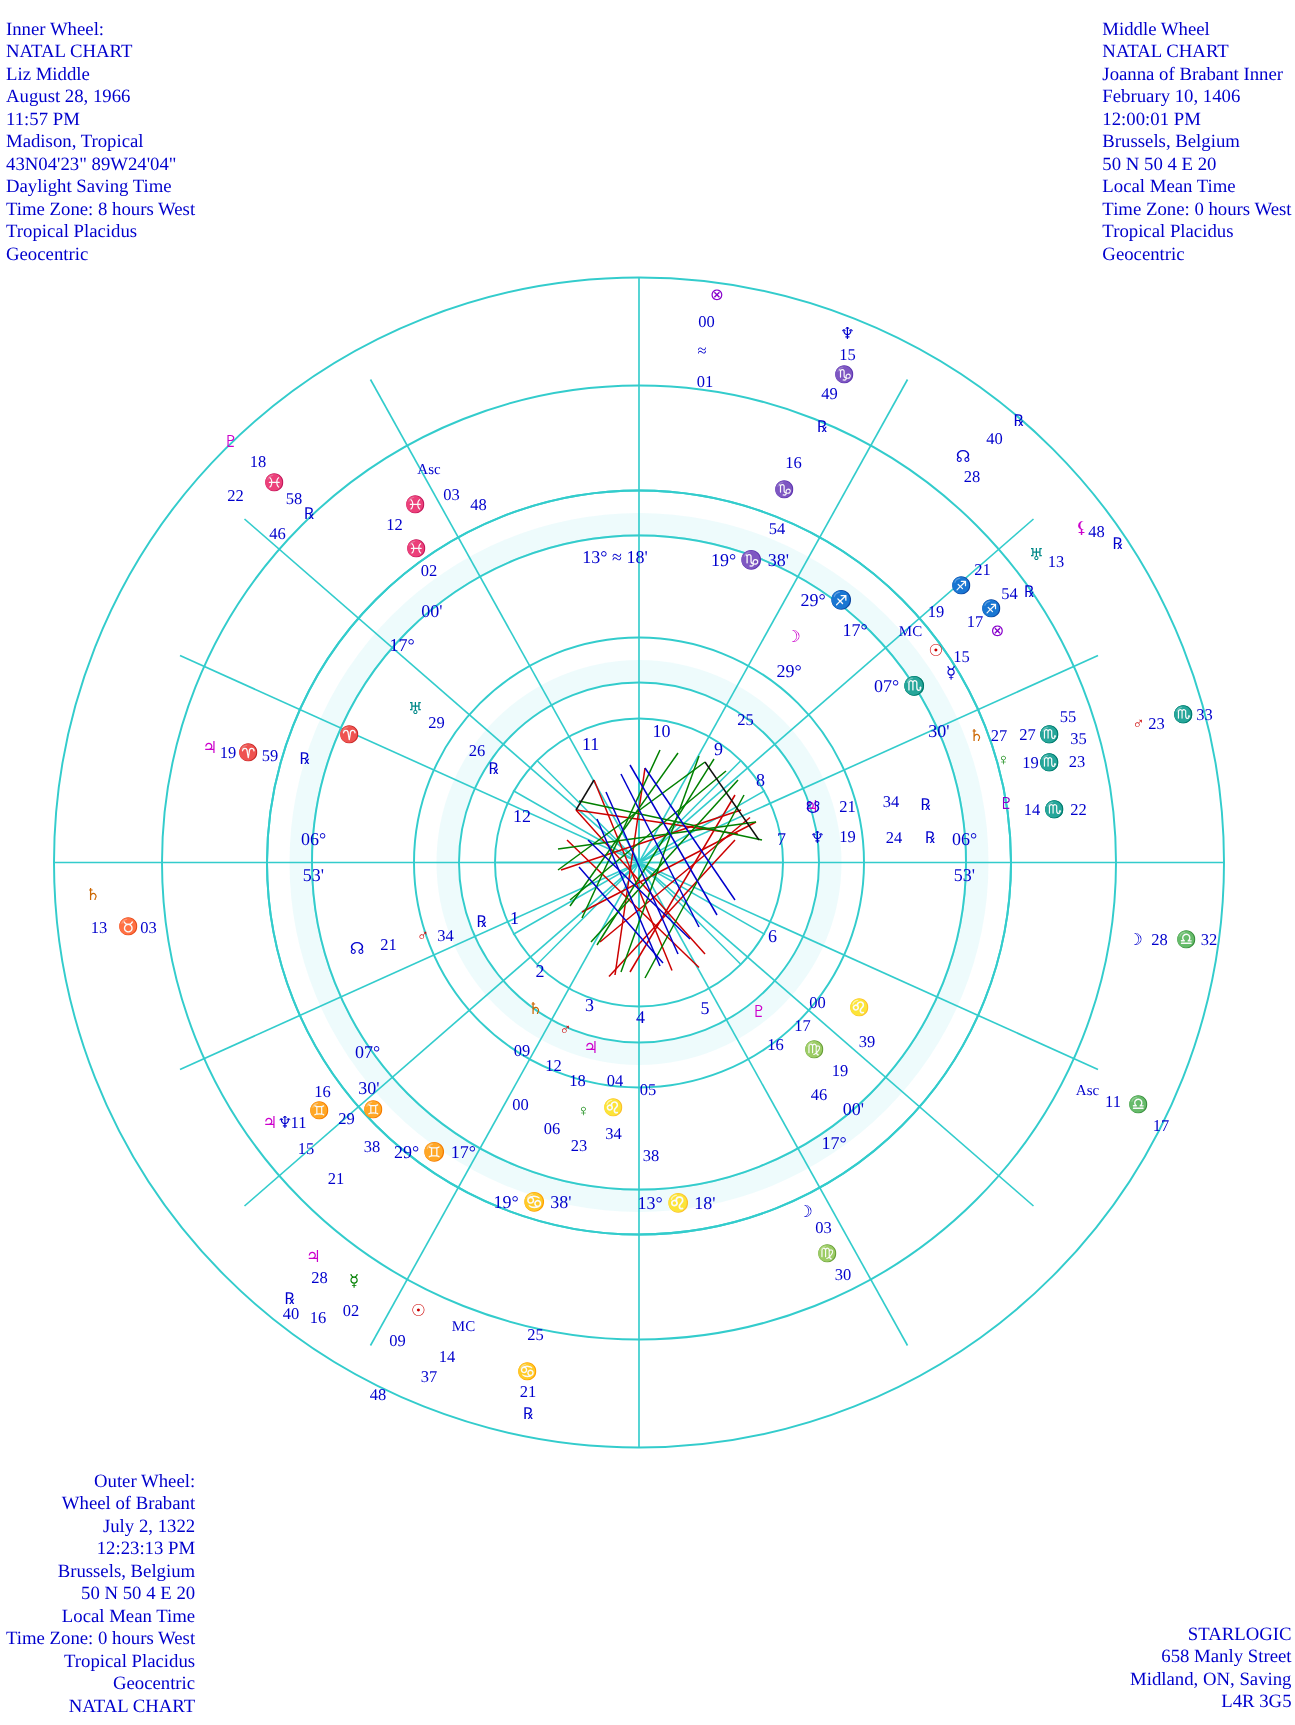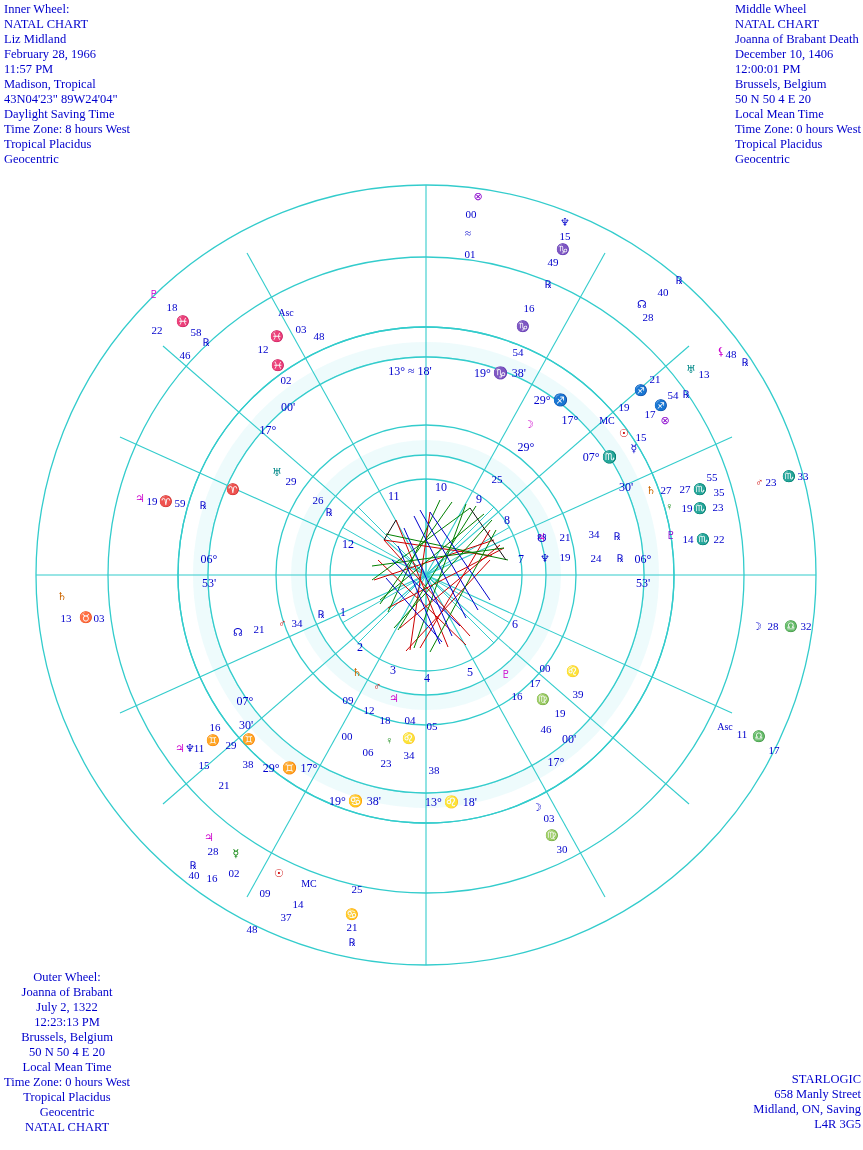--- a/index.html
+++ b/index.html
@@ -1,68 +1,68 @@
 <!DOCTYPE html>
 <html><head>
 <meta charset="utf-8">
 <style>
   html,body{margin:0;padding:0;background:#ffffff;}
   body{width:863px;height:1150px;position:relative;font-family:"Liberation Serif",serif;color:#0000cc;}
-  .blk{position:absolute;font-size:12.5px;line-height:15px;white-space:nowrap;}
+  .blk{position:absolute;font-size:12.5px;line-height:15px;white-space:nowrap;margin-top:10px;}
   .blk div{white-space:nowrap;}
   #inner-wheel-info{left:4px;top:2px;text-align:left;}
   #middle-wheel-info{right:2px;top:2px;text-align:left;}
-  #outer-wheel-info{left:4px;top:970px;text-align:center;}
+  #outer-wheel-info{left:4px;top:970px;text-align:right;}
   #starlogic-info{right:2px;top:1072px;text-align:right;}
   svg{position:absolute;left:0;top:0;}
   .lbl{font-family:"Liberation Serif",serif;fill:#0000cc;font-size:11px;}
   .lbl-sm{font-family:"Liberation Serif",serif;fill:#0000cc;font-size:10px;}
   .cusp{font-family:"Liberation Serif",serif;fill:#0000cc;font-size:12px;}
   .housenum{font-family:"Liberation Serif",serif;fill:#0000cc;font-size:12px;}
   .gl-red{fill:#cc0000;}
   .gl-green{fill:#008000;}
   .gl-mag{fill:#cc00cc;}
   .gl-teal{fill:#008888;}
   .gl-orange{fill:#cc6600;}
   .gl-purple{fill:#8800cc;}
 </style>
 </head>
 <body>
 
 <div class="blk" id="inner-wheel-info">
   <div>Inner Wheel:</div>
   <div>NATAL CHART</div>
-  <div>Liz Midland</div>
-  <div>February 28, 1966</div>
+  <div>Liz Middle</div>
+  <div>August 28, 1966</div>
   <div>11:57 PM</div>
   <div>Madison, Tropical</div>
   <div>43N04'23"  89W24'04"</div>
   <div>Daylight Saving Time</div>
   <div>Time Zone: 8 hours West</div>
   <div>Tropical Placidus</div>
   <div>Geocentric</div>
 </div>
 
 <div class="blk" id="middle-wheel-info">
   <div>Middle Wheel</div>
   <div>NATAL CHART</div>
-  <div>Joanna of Brabant Death</div>
-  <div>December 10, 1406</div>
+  <div>Joanna of Brabant Inner</div>
+  <div>February 10, 1406</div>
   <div>12:00:01 PM</div>
   <div>Brussels, Belgium</div>
   <div>50 N 50    4 E 20</div>
   <div>Local Mean Time</div>
   <div>Time Zone: 0 hours West</div>
   <div>Tropical Placidus</div>
   <div>Geocentric</div>
 </div>
 
 <div class="blk" id="outer-wheel-info">
   <div>Outer Wheel:</div>
-  <div>Joanna of Brabant</div>
+  <div>Wheel of Brabant</div>
   <div>July 2, 1322</div>
   <div>12:23:13 PM</div>
   <div>Brussels, Belgium</div>
   <div>50 N 50    4 E 20</div>
   <div>Local Mean Time</div>
   <div>Time Zone: 0 hours West</div>
   <div>Tropical Placidus</div>
   <div>Geocentric</div>
   <div>NATAL CHART</div>
 </div>

